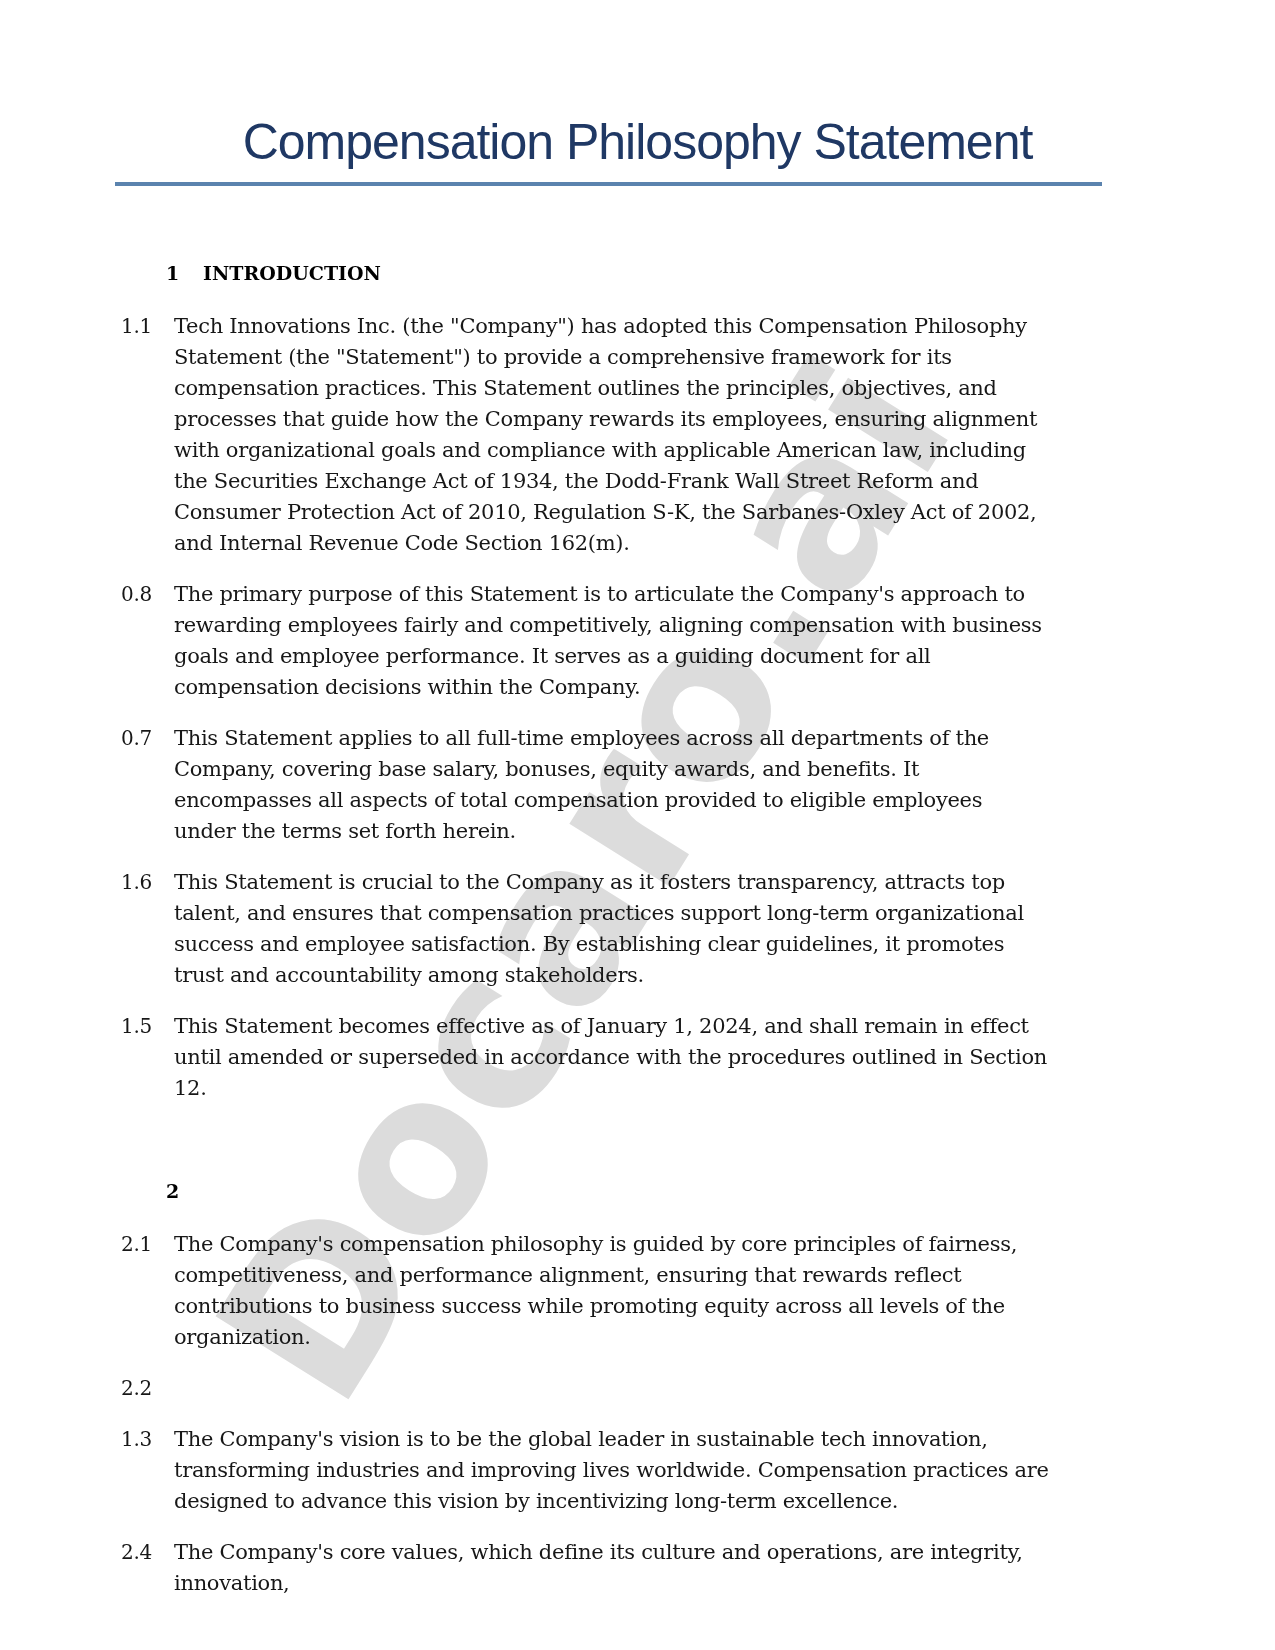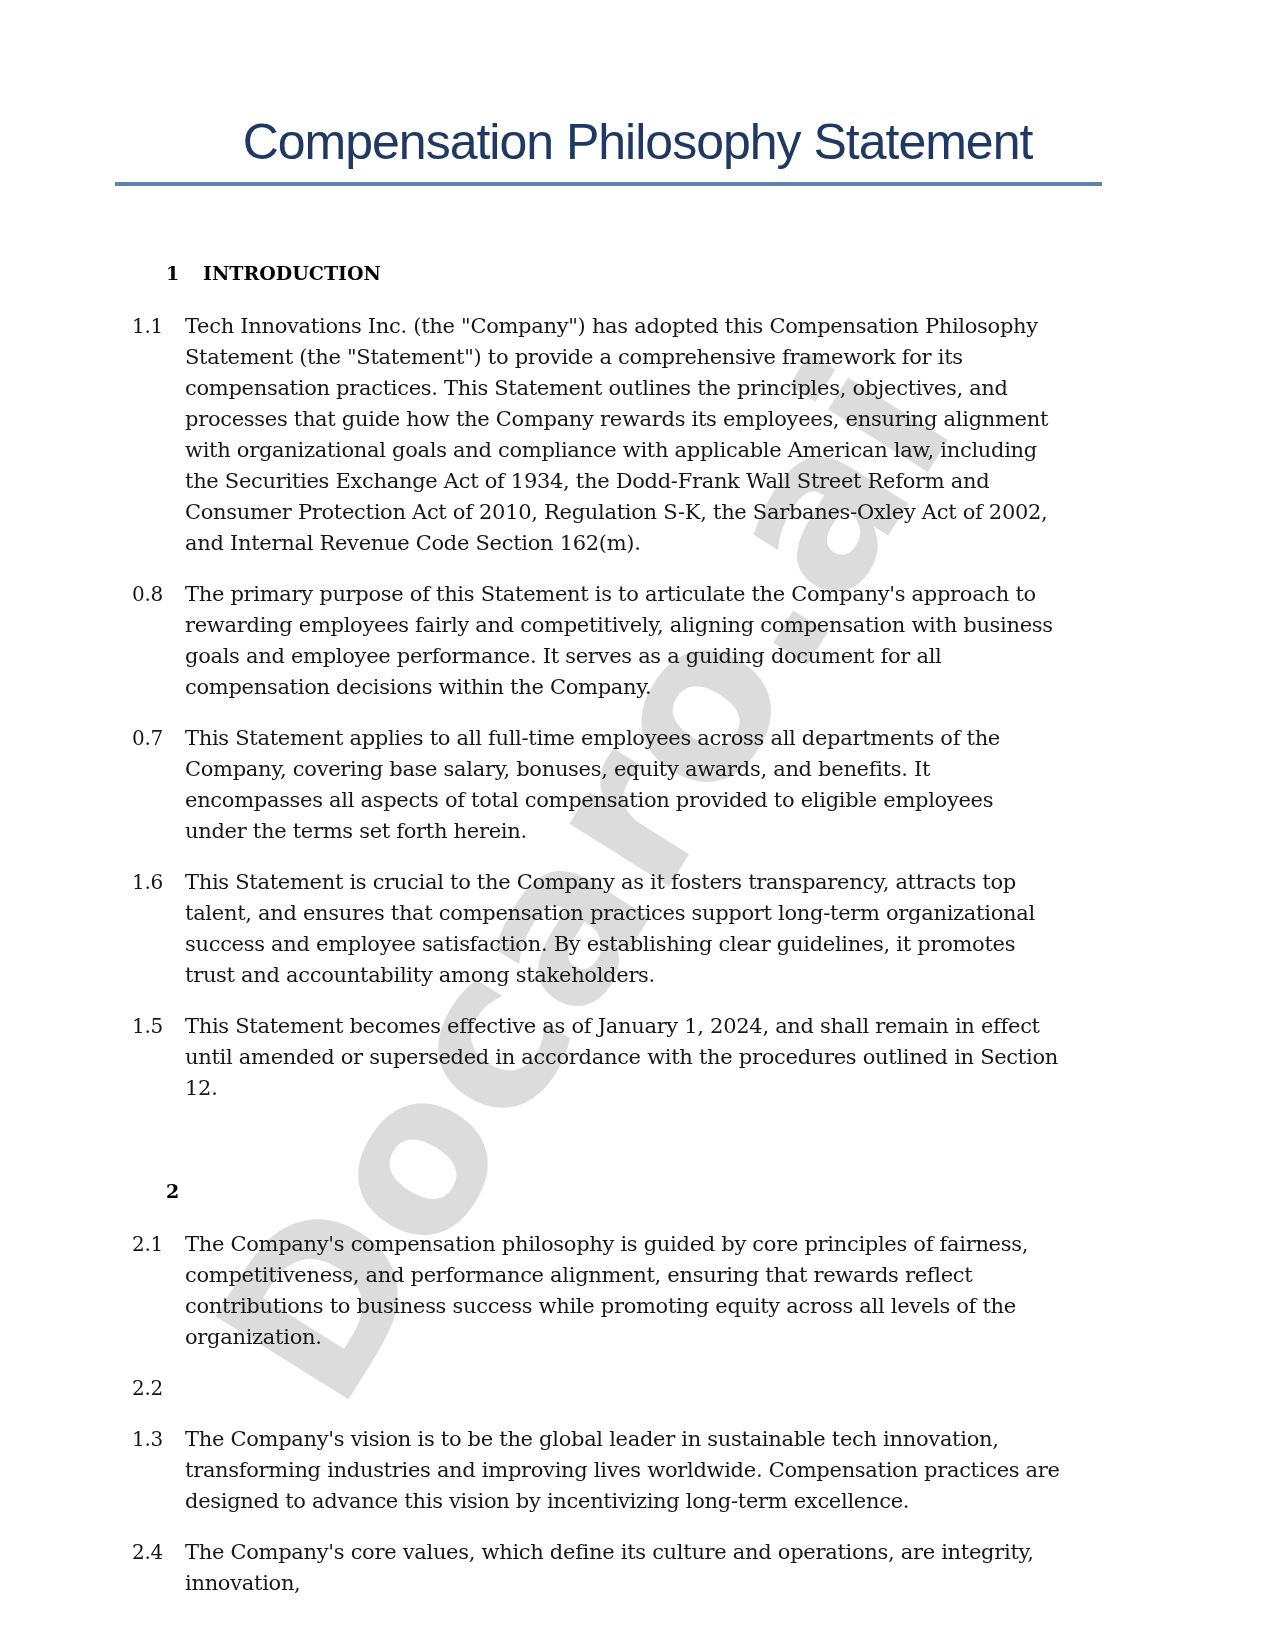--- a/index.html
+++ b/index.html
@@ -50,21 +50,21 @@
     margin: 72px 0 22px 0;
     padding-left: 166px;
     font-weight: bold;
     font-size: 19px;
     line-height: 31px;
     color: #000000;
   }
   .sec-head .num { width: 37px; flex: none; }
   .para {
     display: flex;
-    margin: 0 0 20px 16px;
+    margin: 0 0 20px 5px;
     padding-left: 116px;
     font-size: 21px;
     line-height: 31px;
     letter-spacing: -0.3px;
   }
   .para .pnum { width: 53px; flex: none; font-size: 20px; }
   .para .ptext { width: 875px; flex: none; text-align: left; }
   .para .ptext b, .sec-head b { font-weight: normal; }
 </style>
 </head>

